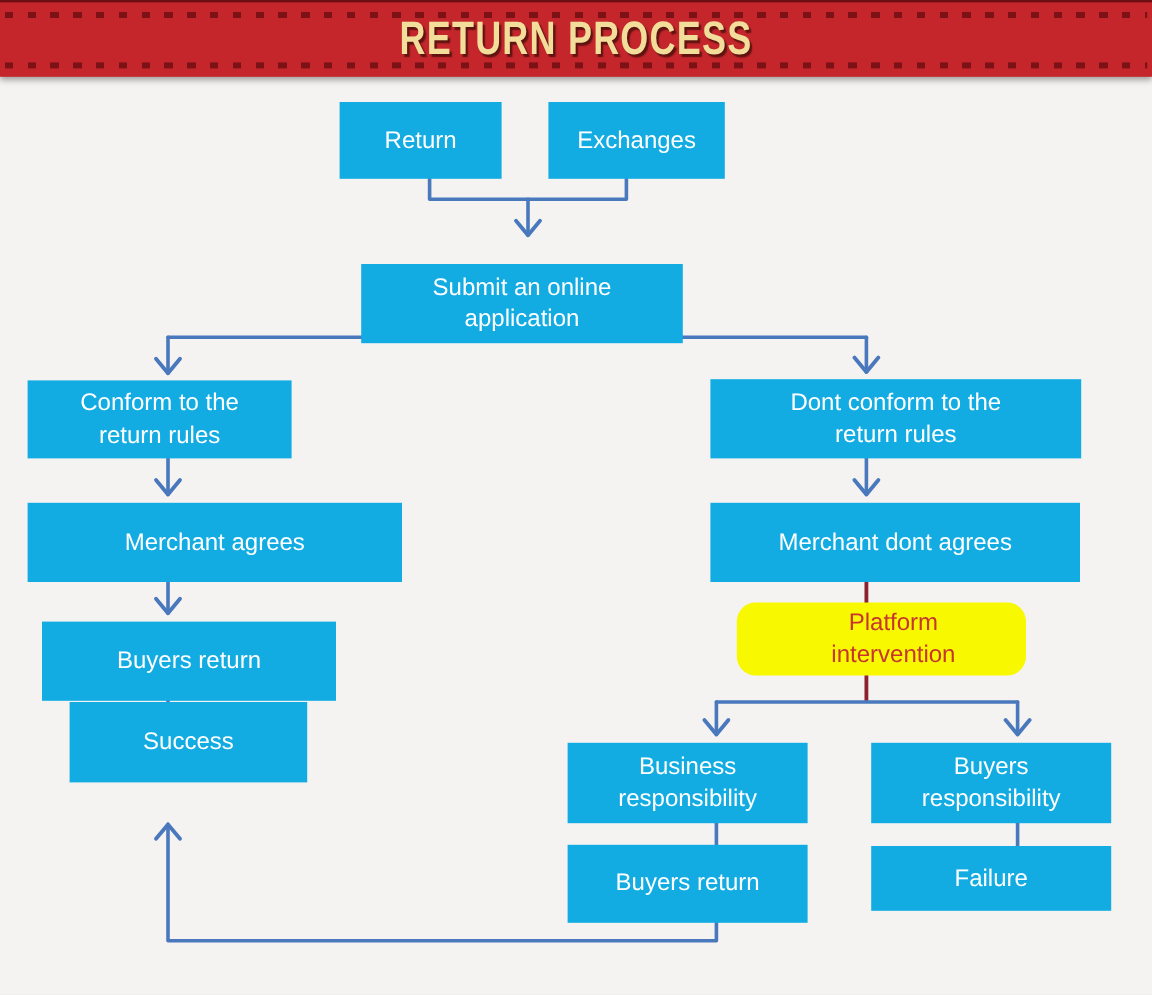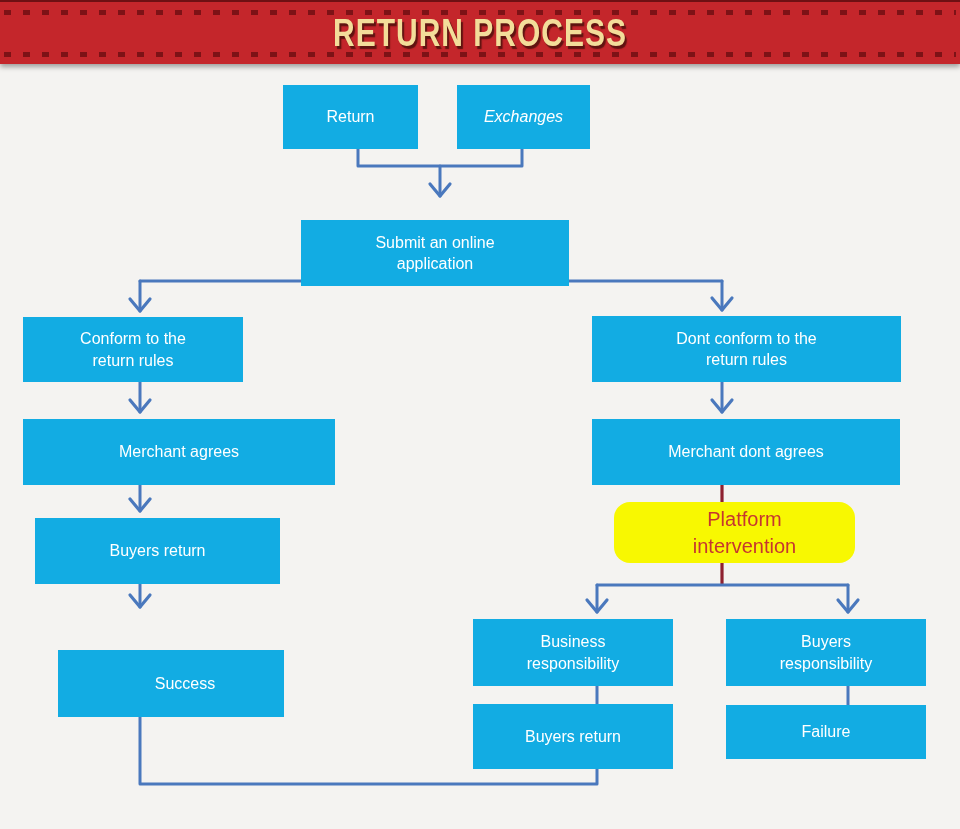--- a/index.html
+++ b/index.html
@@ -88,41 +88,41 @@
   
   .node{
     position:absolute;
     z-index:2;
     display:flex;
     align-items:center;
     justify-content:center;
     text-align:center;
     background:var(--node-bg);
     color:var(--node-text);
-    font-size:16px;
+    font-size:20px;
     line-height:1.32;
     white-space:pre-line;
   }
   .node.highlight{
     background:var(--highlight-bg);
     color:var(--highlight-text);
     border-radius:16px;
     font-size:20px;
     padding-left:20px;
   }
   #n-return      {left:283px; top:85px;  width:135px; height:64px;}
-  #n-exchanges   {left:457px; top:85px;  width:133px; height:64px;font-style:italic;}
+  #n-exchanges   {left:457px; top:85px;  width:147px; height:64px;}
   #n-submit      {left:301px; top:202px; width:268px; height:66px;margin-top:18px;}
   #n-conform     {left:23px;  top:317px; width:220px; height:65px;}
   #n-dontconform {left:592px; top:316px; width:309px; height:66px;}
   #n-magrees     {left:23px;  top:419px; width:312px; height:66px;}
   #n-mdont       {left:592px; top:419px; width:308px; height:66px;}
   #n-breturn-l   {left:35px;  top:518px; width:245px; height:66px;}
   #n-platform    {left:614px; top:502px; width:221px; height:61px;}
-  #n-success     {left:58px;  top:650px; width:198px; height:67px;padding-left:28px;}
+  #n-success     {left:58px;  top:585px; width:198px; height:67px;}
   #n-bizresp     {left:473px; top:619px; width:200px; height:67px;}
   #n-buyresp     {left:726px; top:619px; width:200px; height:67px;}
   #n-breturn-b   {left:473px; top:704px; width:200px; height:65px;}
   #n-failure     {left:726px; top:705px; width:200px; height:54px;}
 </style>
 </head>
 <body>
 
 <div class="stage">
 

